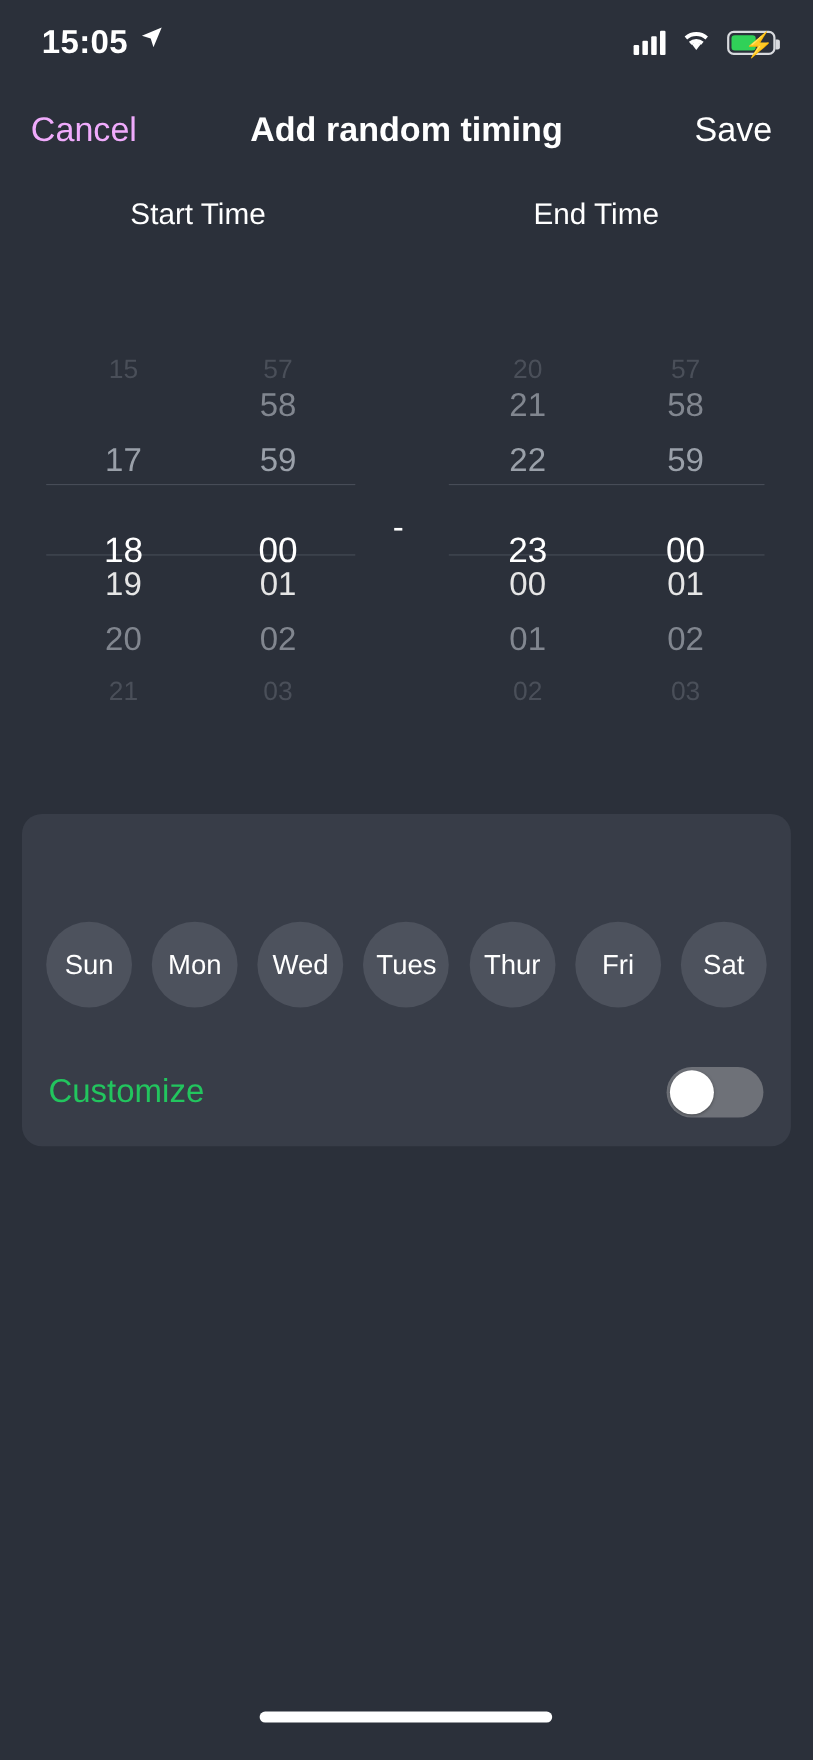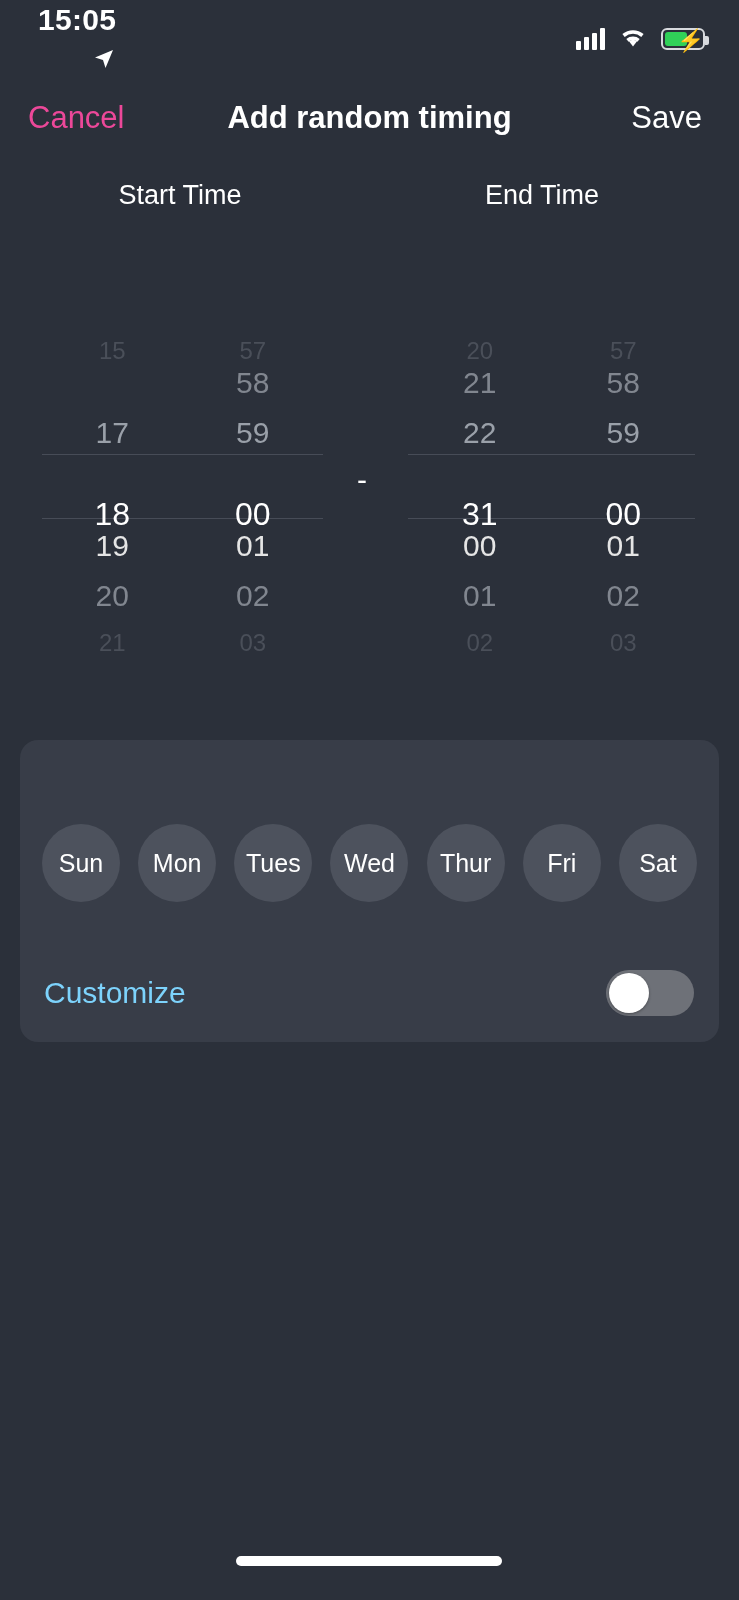--- a/index.html
+++ b/index.html
@@ -10,52 +10,52 @@
     overflow:hidden;
   }
   .screen { position:relative; width:739px; height:1600px; background:#2b303a; }
 
   
   .statusbar {
     position:absolute; top:0; left:0; width:739px; height:78px;
     display:flex; align-items:center; justify-content:space-between;
     padding:0 34px 0 38px;
   }
-  .status-left { display:flex; align-items:flex-end; gap:10px;flex-direction:column; }
+  .status-left { display:flex; align-items:flex-start; gap:10px; }
   .status-time { color:#ffffff; font-size:30px; font-weight:600; letter-spacing:.3px; }
   .loc-icon { display:block; }
   .status-right { display:flex; align-items:center; gap:14px; }
   .signal { display:flex; align-items:flex-end; gap:3px; height:22px; }
   .signal i { display:block; width:5px; background:#ffffff; border-radius:1px; }
   .signal i:nth-child(1){ height:9px; }
   .signal i:nth-child(2){ height:13px; }
   .signal i:nth-child(3){ height:17px; }
   .signal i:nth-child(4){ height:22px; }
   .battery { position:relative; width:44px; height:22px; border:2px solid #d8dade;
              border-radius:6px; display:flex; align-items:center; padding:2px; }
   .battery:after { content:""; position:absolute; right:-6px; top:6px; width:4px; height:9px;
                    background:#d8dade; border-radius:0 2px 2px 0; }
   .battery-fill { width:60%; height:100%; background:#30d158; border-radius:3px; }
   .bolt { position:absolute; left:14px; top:-2px; color:#ffffff; font-size:22px; line-height:26px; }
 
   
   .navbar { position:absolute; top:90px; left:0; width:739px; height:56px; }
-  .nav-cancel { position:absolute; left:28px; top:0; color:#ec4899; font-size:31px; line-height:56px; }
+  .nav-cancel { position:absolute; left:28px; top:0; color:#f0abfc; font-size:31px; line-height:56px; }
   .nav-title  { position:absolute; left:0; width:739px; text-align:center; top:0;
                 color:#ffffff; font-size:31px; font-weight:600; line-height:56px; }
   .nav-save   { position:absolute; right:37px; top:0; color:#ffffff; font-size:31px; line-height:56px; }
 
   
   .picker-heads { position:absolute; top:180px; left:0; width:739px; height:42px; }
   .head { position:absolute; color:#ffffff; font-size:27px; text-align:center; width:260px; }
   .head.start { left:50px; }
   .head.end   { left:412px; }
 
   
-  .pickers { position:absolute; top:326px; left:0; width:638px; height:320px; }
+  .pickers { position:absolute; top:312px; left:0; width:638px; height:320px; }
   .picker-group { position:absolute; top:0; height:320px; }
   .picker-group.start { left:42px; width:281px; }
   .picker-group.end   { left:408px; width:287px; }
 
   .sel-line { position:absolute; left:0; width:100%; height:1px; background:#474c57; }
   .sel-line.top    { top:128px; }
   .sel-line.bottom { top:192px; }
 
   .cols { position:absolute; top:0; left:0; width:100%; height:320px; display:flex; }
   .col { flex:1; position:relative; height:320px; }
@@ -74,32 +74,32 @@
   .dash { position:absolute; left:333px; top:455px; width:58px; text-align:center;
           color:#ffffff; font-size:30px; line-height:50px; }
 
   
   .card {
     position:absolute; left:20px; top:740px; width:699px; height:302px;
     background:#383d48; border-radius:18px;
   }
   .card-title { position:absolute; top:26px; left:0; width:100%; text-align:center;
                 color:#ffffff; font-size:27px; }
-  .days { position:absolute; top:84px; left:22px; width:655px;
+  .days { position:absolute; top:98px; left:22px; width:655px;
           display:flex; justify-content:space-between; }
   .day {
     width:78px; height:78px; border-radius:50%; background:#4d525d;
     display:flex; align-items:center; justify-content:center;
     color:#ffffff; font-size:25px;
   }
   .custom-row {
     position:absolute; top:222px; left:24px; width:650px; height:62px;
     display:flex; align-items:center; justify-content:space-between;
   }
-  .custom-label { color:#7dd3fc; font-size:30px; }
+  .custom-label { color:#22c55e; font-size:30px; }
   .toggle { position:relative; width:88px; height:46px; border-radius:23px; background:#6e7178; }
   .toggle .knob { position:absolute; top:3px; left:3px; width:40px; height:40px;
                   border-radius:50%; background:#ffffff; box-shadow:0 1px 3px rgba(0,0,0,.35); }
 
   
   .home-indicator { position:absolute; left:236px; top:1556px; width:266px; height:10px;
                     background:#ffffff; border-radius:5px; }
 </style>
 </head>
 <body>
@@ -174,21 +174,21 @@
     </div>
 
     <div class="picker-group end">
       <div class="sel-line top"></div>
       <div class="sel-line bottom"></div>
       <div class="cols">
         <div class="col">
           <span class="cell f3">20</span>
           <span class="cell f2">21</span>
           <span class="cell f1">22</span>
-          <span class="cell sel">31</span>
+          <span class="cell sel">23</span>
           <span class="cell b1">00</span>
           <span class="cell b2">01</span>
           <span class="cell b3">02</span>
         </div>
         <div class="col">
           <span class="cell f3">57</span>
           <span class="cell f2">58</span>
           <span class="cell f1">59</span>
           <span class="cell sel">00</span>
           <span class="cell b1">01</span>
@@ -204,24 +204,24 @@
   <div class="card">
 
     <div class="days">
       <div class="day">
           <span>Sun</span>
         </div>
       <div class="day">
           <span>Mon</span>
         </div>
       <div class="day">
+          <span>Wed</span>
+        </div>
+      <div class="day">
           <span>Tues</span>
-        </div>
-      <div class="day">
-          <span>Wed</span>
         </div>
       <div class="day">
           <span>Thur</span>
         </div>
       <div class="day">
           <span>Fri</span>
         </div>
       <div class="day">
           <span>Sat</span>
         </div>

